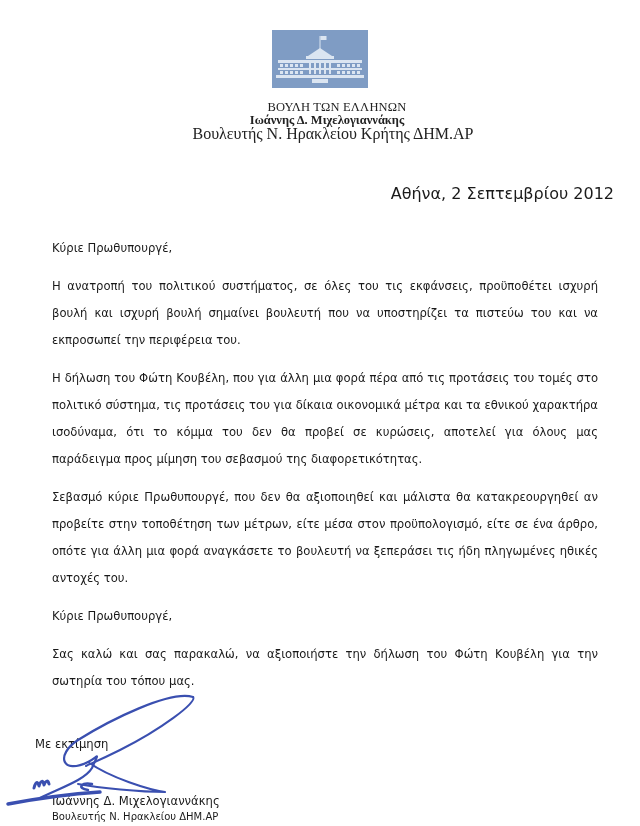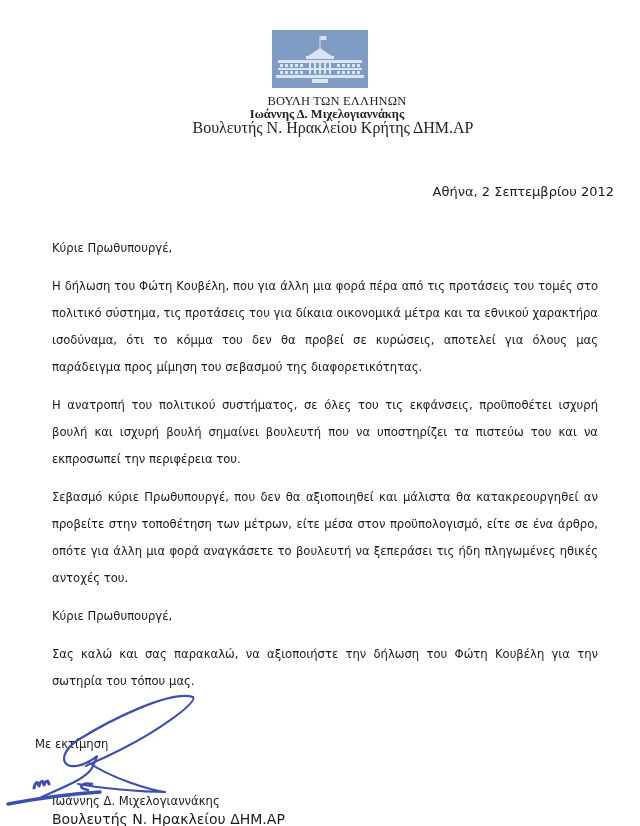--- a/index.html
+++ b/index.html
@@ -10,42 +10,42 @@
   .letterhead {
     position: absolute; left: 0; top: 30px; width: 640px;
     text-align: center;
   }
   .logo {
     display: block; margin: 0 auto; width: 96px; height: 58px;
   }
   .lh-line {
     font-family: "Liberation Serif", serif; line-height: 13px; color: #222;
   }
-  .lh-parliament { font-size: 12.5px; margin-top: 7px; margin-left: 34px; letter-spacing: 0.2px; }
+  .lh-parliament { font-size: 12.5px; margin-top: 13px; margin-left: 34px; letter-spacing: 0.2px; }
   .lh-name { font-size: 12.5px; font-weight: bold; margin-left: 14px; }
   .lh-role { font-size: 16px; margin-left: 26px; }
 
   .date {
     position: absolute; right: 26px; top: 184px;
-    font-size: 13px;
+    font-size: 16px;
   }
   .body-text {
     position: absolute; left: 52px; top: 235px; width: 562px;
     font-size: 11.6px; line-height: 27px;
   }
   .body-text p { margin: 0 16px 11px 0; text-align: justify; }
   .body-text p.salutation { margin-bottom: 11px; }
   .closing {
     position: absolute; left: 35px; top: 737px; font-size: 11.6px;
   }
   .sig-name {
     position: absolute; left: 52px; top: 794px; font-size: 11.6px;
   }
   .sig-role {
-    position: absolute; left: 52px; top: 811px; font-size: 14px;
+    position: absolute; left: 52px; top: 811px; font-size: 10px;
   }
   .signature {
     position: absolute; left: 0; top: 680px; width: 260px; height: 140px;
     pointer-events: none;
   }
 </style>
 </head>
 <body>
 
 <div class="letterhead">
@@ -95,22 +95,22 @@
   </svg>
   <div class="lh-line lh-parliament">ΒΟΥΛΗ ΤΩΝ ΕΛΛΗΝΩΝ</div>
   <div class="lh-line lh-name">Ιωάννης Δ. Μιχελογιαννάκης</div>
   <div class="lh-line lh-role">Βουλευτής Ν. Ηρακλείου Κρήτης ΔΗΜ.ΑΡ</div>
 </div>
 
 <div class="date">Αθήνα, 2 Σεπτεμβρίου 2012</div>
 
 <div class="body-text">
   <p class="salutation">Κύριε Πρωθυπουργέ,</p>
+  <p>Η ανατροπή του πολιτικού συστήματος,  σε όλες του τις εκφάνσεις, προϋποθέτει ισχυρή βουλή και ισχυρή βουλή σημαίνει βουλευτή που να υποστηρίζει τα πιστεύω του και να εκπροσωπεί την περιφέρεια του.</p>
   <p>Η δήλωση του Φώτη Κουβέλη, που για άλλη μια φορά πέρα από τις προτάσεις του τομές στο πολιτικό σύστημα, τις προτάσεις του για δίκαια οικονομικά μέτρα και τα εθνικού χαρακτήρα ισοδύναμα, ότι το κόμμα του δεν θα προβεί σε κυρώσεις, αποτελεί για όλους μας παράδειγμα προς μίμηση του σεβασμού της διαφορετικότητας.</p>
-  <p>Η ανατροπή του πολιτικού συστήματος,  σε όλες του τις εκφάνσεις, προϋποθέτει ισχυρή βουλή και ισχυρή βουλή σημαίνει βουλευτή που να υποστηρίζει τα πιστεύω του και να εκπροσωπεί την περιφέρεια του.</p>
   <p>Σεβασμό κύριε Πρωθυπουργέ, που δεν θα αξιοποιηθεί και μάλιστα θα κατακρεουργηθεί αν προβείτε στην τοποθέτηση των μέτρων, είτε μέσα στον προϋπολογισμό, είτε σε ένα άρθρο, οπότε για άλλη μια φορά αναγκάσετε το βουλευτή να ξεπεράσει τις ήδη πληγωμένες ηθικές αντοχές του.</p>
   <p class="salutation">Κύριε Πρωθυπουργέ,</p>
   <p>Σας καλώ και σας παρακαλώ, να  αξιοποιήστε την δήλωση του Φώτη Κουβέλη για την σωτηρία του τόπου μας.</p>
 </div>
 
 <div class="closing">Με εκτίμηση</div>
 <div class="sig-name">Ιωάννης Δ. Μιχελογιαννάκης</div>
 <div class="sig-role">Βουλευτής Ν. Ηρακλείου ΔΗΜ.ΑΡ</div>
 
 <svg class="signature" viewBox="0 0 260 140">

